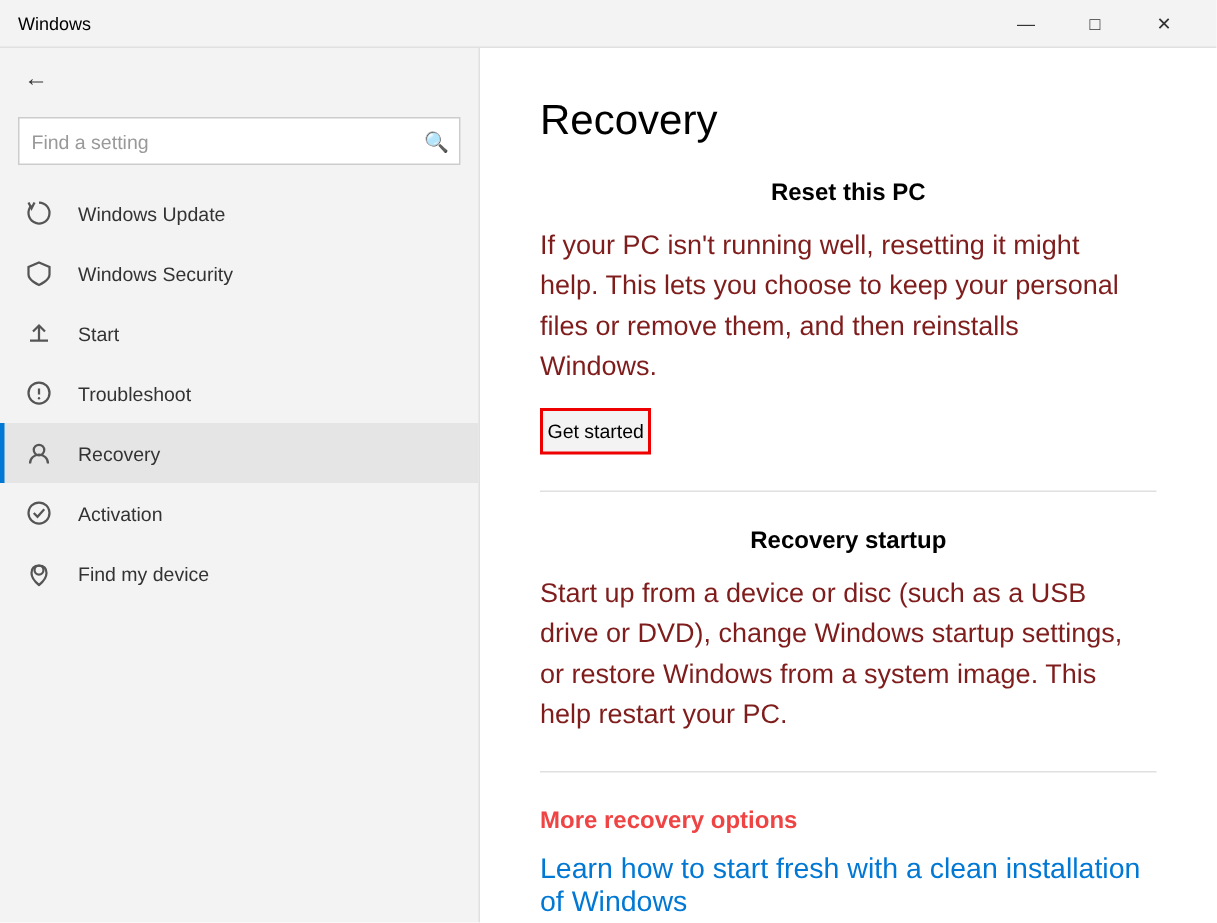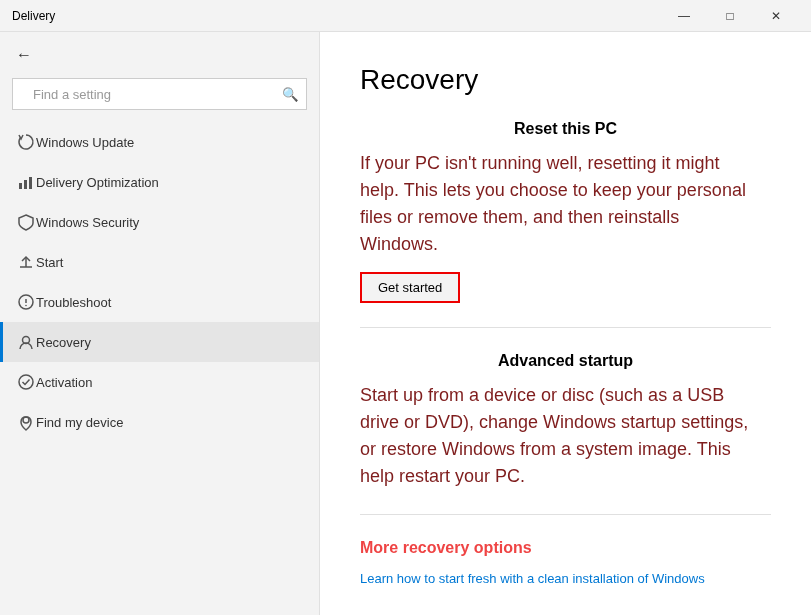--- a/index.html
+++ b/index.html
@@ -80,21 +80,21 @@
 
     .search-box {
       margin: 4px 12px 12px 12px;
       position: relative;
     }
     .search-input {
       width: 100%;
       height: 32px;
       border: 1px solid #ccc;
       background: #fff;
-      padding: 0 32px 0 20px;
+      padding: 0 32px 0 8px;
       font-size: 13px;
       color: #333;
       outline: none;
     }
     .search-input::placeholder { color: #999; }
     .search-icon-btn {
       position: absolute;
       right: 0;
       top: 0;
       width: 32px;
@@ -113,20 +113,21 @@
       font-weight: 700;
       padding: 4px 16px 8px 16px;
       color: #000;
     }
 
     .nav-item {
       display: flex;
       align-items: center;
       padding: 10px 16px;
       cursor: pointer;
+      gap: 16px;
       font-size: 13px;
       color: #333;
       position: relative;
     }
     .nav-item.active {
       background: #e5e5e5;
     }
     .nav-item.active::before {
       content: '';
       position: absolute;
@@ -174,58 +175,58 @@
     .section-desc {
       font-size: 18px;
       color: #7f1d1d;
       line-height: 1.5;
       margin-bottom: 14px;
       max-width: 400px;
     }
 
     .btn {
       display: inline-block;
-      padding: 6px 16px;
+      padding: 6px 3px;
       font-size: 13px;
       border: 1px solid #aaa;
       background: #f3f3f3;
       cursor: pointer;
       color: #000;
       margin-bottom: 0;
     }
     .btn.highlight {
       border: 2px solid #e00;
       background: #f3f3f3;
     }
 
     .divider {
       border: none;
       border-top: 1px solid #e0e0e0;
       margin: 24px 0;
     }
 
     .link-text {
-      font-size: 13px;
+      font-size: 19px;
       color: #0078d4;
       cursor: pointer;
       text-decoration: none;
     }
 
     .more-options-title {
       font-size: 16px;
       font-weight: 600;
       color: #ef4444;
       margin-bottom: 12px;
     }
   </style>
 </head>
 <body>
 
 <div class="titlebar">
-  <span class="titlebar-title">Delivery</span>
+  <span class="titlebar-title">Windows</span>
   <div class="titlebar-controls">
     <button class="titlebar-btn">—</button>
     <button class="titlebar-btn">□</button>
     <button class="titlebar-btn close">✕</button>
   </div>
 </div>
 
 <div class="window">
 
   <div class="sidebar">
@@ -245,30 +246,20 @@
     <div class="nav-item">
       <span class="nav-icon">
         <svg width="18" height="18" viewBox="0 0 18 18" fill="none">
           <path d="M9 2a7 7 0 1 1-4.95 2.05" stroke="#555" stroke-width="1.5" fill="none"></path>
           <polyline points="2,2 4,6 6,2" stroke="#555" stroke-width="1.5" fill="none"></polyline>
         </svg>
       </span>
       <span class="nav-label">Windows Update</span>
     </div>
 
-    <div class="nav-item">
-      <span class="nav-icon">
-        <svg width="18" height="18" viewBox="0 0 18 18" fill="none">
-          <rect x="2" y="10" width="3" height="6" fill="#555"></rect>
-          <rect x="7" y="7" width="3" height="9" fill="#555"></rect>
-          <rect x="12" y="4" width="3" height="12" fill="#555"></rect>
-        </svg>
-      </span>
-      <span class="nav-label">Delivery Optimization</span>
-    </div>
 
     <div class="nav-item">
       <span class="nav-icon">
         <svg width="18" height="18" viewBox="0 0 18 18" fill="none">
           <path d="M9 2 L16 5 L16 10 C16 14 9 17 9 17 C9 17 2 14 2 10 L2 5 Z" stroke="#555" stroke-width="1.5" fill="none"></path>
         </svg>
       </span>
       <span class="nav-label">Windows Security</span>
     </div>
 
@@ -332,21 +323,21 @@
 
     <div>
       <h2 class="section-title">Reset this PC</h2>
       <p class="section-desc">If your PC isn't running well, resetting it might help. This lets you choose to keep your personal files or remove them, and then reinstalls Windows.</p>
       <button class="btn highlight">Get started</button>
     </div>
 
     <hr class="divider">
 
     <div>
-      <h2 class="section-title">Advanced startup</h2>
+      <h2 class="section-title">Recovery startup</h2>
       <p class="section-desc">Start up from a device or disc (such as a USB drive or DVD), change Windows startup settings, or restore Windows from a system image. This help restart your PC.</p>
     </div>
 
     <hr class="divider">
 
     <div>
       <h2 class="more-options-title">More recovery options</h2>
       <a class="link-text">Learn how to start fresh with a clean installation of Windows</a>
     </div>
 

